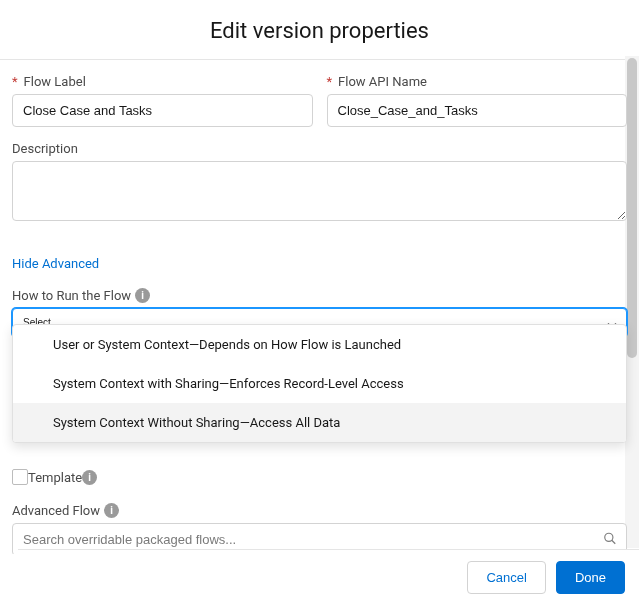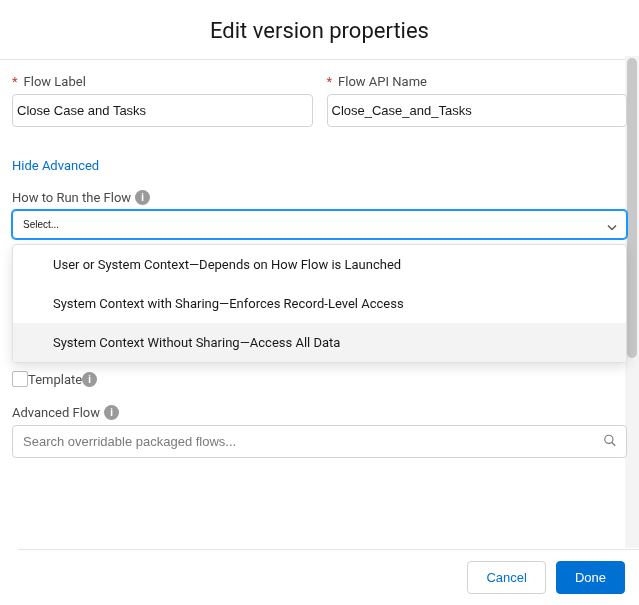--- a/index.html
+++ b/index.html
@@ -6,29 +6,29 @@
   html, body { margin: 0; padding: 0; font-family: -apple-system, BlinkMacSystemFont, "Segoe UI", Roboto, Helvetica, Arial, sans-serif; color: #181818; }
   .modal { width: 639px; height: 605px; background: #fff; position: relative; overflow: hidden; }
   .modal-header { text-align: center; padding: 18px 16px 16px; }
   .modal-title { font-size: 22px; font-weight: 400; color: #181818; }
   .divider { border-bottom: 1px solid #e5e5e5; }
   .modal-body { padding: 14px 12px 0 12px; height: calc(100% - 55px - 56px); overflow: hidden; position: relative; }
   .row { display: flex; gap: 14px; }
   .col { flex: 1; display: flex; flex-direction: column; }
   .field-label { font-size: 13px; color: #4a4a4a; margin-bottom: 5px; display: flex; align-items: center; gap: 4px; }
   .req { color: #c23934; margin-right: 2px; }
-  .text-input { width: 100%; padding: 8px 4px; border: 1px solid #d3d3d3; border-radius: 4px; font-size: 13px; color: #181818; background: #fff; }
+  .text-input { width: 100%; padding: 8px 10px; border: 1px solid #d3d3d3; border-radius: 4px; font-size: 13px; color: #181818; background: #fff; }
   .textarea { min-height: 60px; resize: vertical; }
   .section-space { margin-top: 14px; }
   .link { color: #0070d2; font-size: 13px; text-decoration: none; display: inline-block; }
   .info-icon { display: inline-flex; width: 15px; height: 15px; border-radius: 50%; background: #9a9a9a; color: #fff; font-size: 10px; font-weight: 700; align-items: center; justify-content: center; cursor: pointer; }
   .combo { position: relative; }
   .combo-input { width: 100%; padding: 8px 30px 8px 10px; border: 1px solid #1b96ff; border-radius: 4px; font-size: 10px; color: #181818; background: #fff; box-shadow: 0 0 0 1px #1b96ff; }
   .combo-caret { position: absolute; right: 10px; top: 50%; transform: translateY(-50%); color: #5a5a5a; pointer-events: none; }
-  .combo-listbox { position: absolute; left: 0; right: 0; top: 34px; background: #fff; border: 1px solid #e0e0e0; border-radius: 4px; box-shadow: 0 4px 12px rgba(0,0,0,0.12); z-index: 50; overflow: hidden; }
+  .combo-listbox { position: absolute; left: 0; right: 0; top: 16px; background: #fff; border: 1px solid #e0e0e0; border-radius: 4px; box-shadow: 0 4px 12px rgba(0,0,0,0.12); z-index: 50; overflow: hidden; }
   .combo-option { padding: 12px 40px 12px 40px; font-size: 13px; color: #181818; cursor: pointer; position: relative; }
   .combo-option.active { background: #f3f3f3; }
   .checkbox-row { display: flex; align-items: center; margin-top: 50px; }
   .chk { width: 16px; height: 16px; border: 1px solid #bcbcbc; border-radius: 2px; background: #fff; }
   .search-wrap { position: relative; }
   .search-input { width: 100%; padding: 8px 32px 8px 10px; border: 1px solid #d3d3d3; border-radius: 4px; font-size: 13px; color: #1d4ed8; background:#fff; }
   .search-icon { position: absolute; right: 10px; top: 50%; transform: translateY(-50%); color: #7e7e7e; }
   .modal-footer { position: absolute; bottom: 0; left: 18px; right: 0; height: 56px; border-top: 1px solid #e5e5e5; display: flex; justify-content: flex-end; align-items: center; gap: 10px; padding: 0 14px; background: #fff; }
   .btn { padding: 8px 18px; border-radius: 4px; font-size: 13px; cursor: pointer; }
   .btn-neutral { border: 1px solid #d3d3d3; background: #fff; color: #0070d2; }
@@ -64,20 +64,26 @@
       </div>
       <div class="col">
         <label class="field-label">
           <span class="req">*</span>
           <span>Flow API Name</span>
         </label>
         <input type="text" class="text-input" value="Close_Case_and_Tasks" style="">
       </div>
     </div>
 
+    <div class="section-space">
+      <label class="field-label">
+        <span>Description</span>
+      </label>
+      <textarea class="description-area text-input textarea" style=""></textarea>
+    </div>
 
     <div style="margin-top:28px;">
       <a href="#" class="link">Hide Advanced</a>
     </div>
 
     <div style="margin-top:16px;">
       <label class="field-label">
         <span>How to Run the Flow</span>
         <span class="info-icon">i</span>
       </label>

